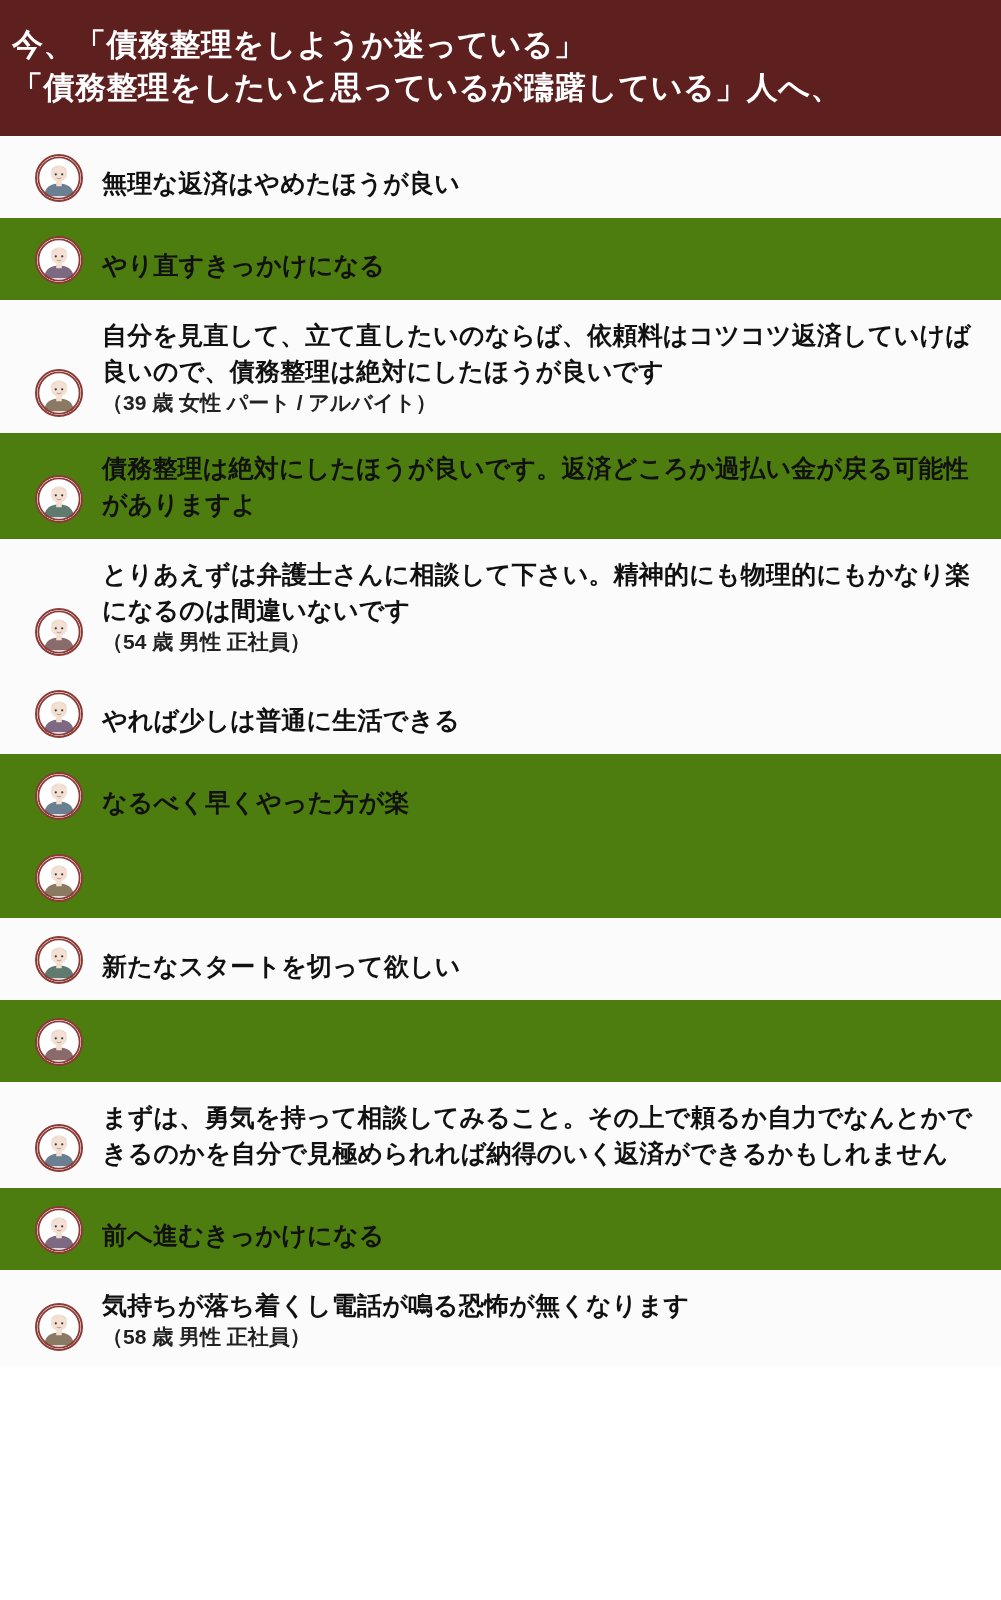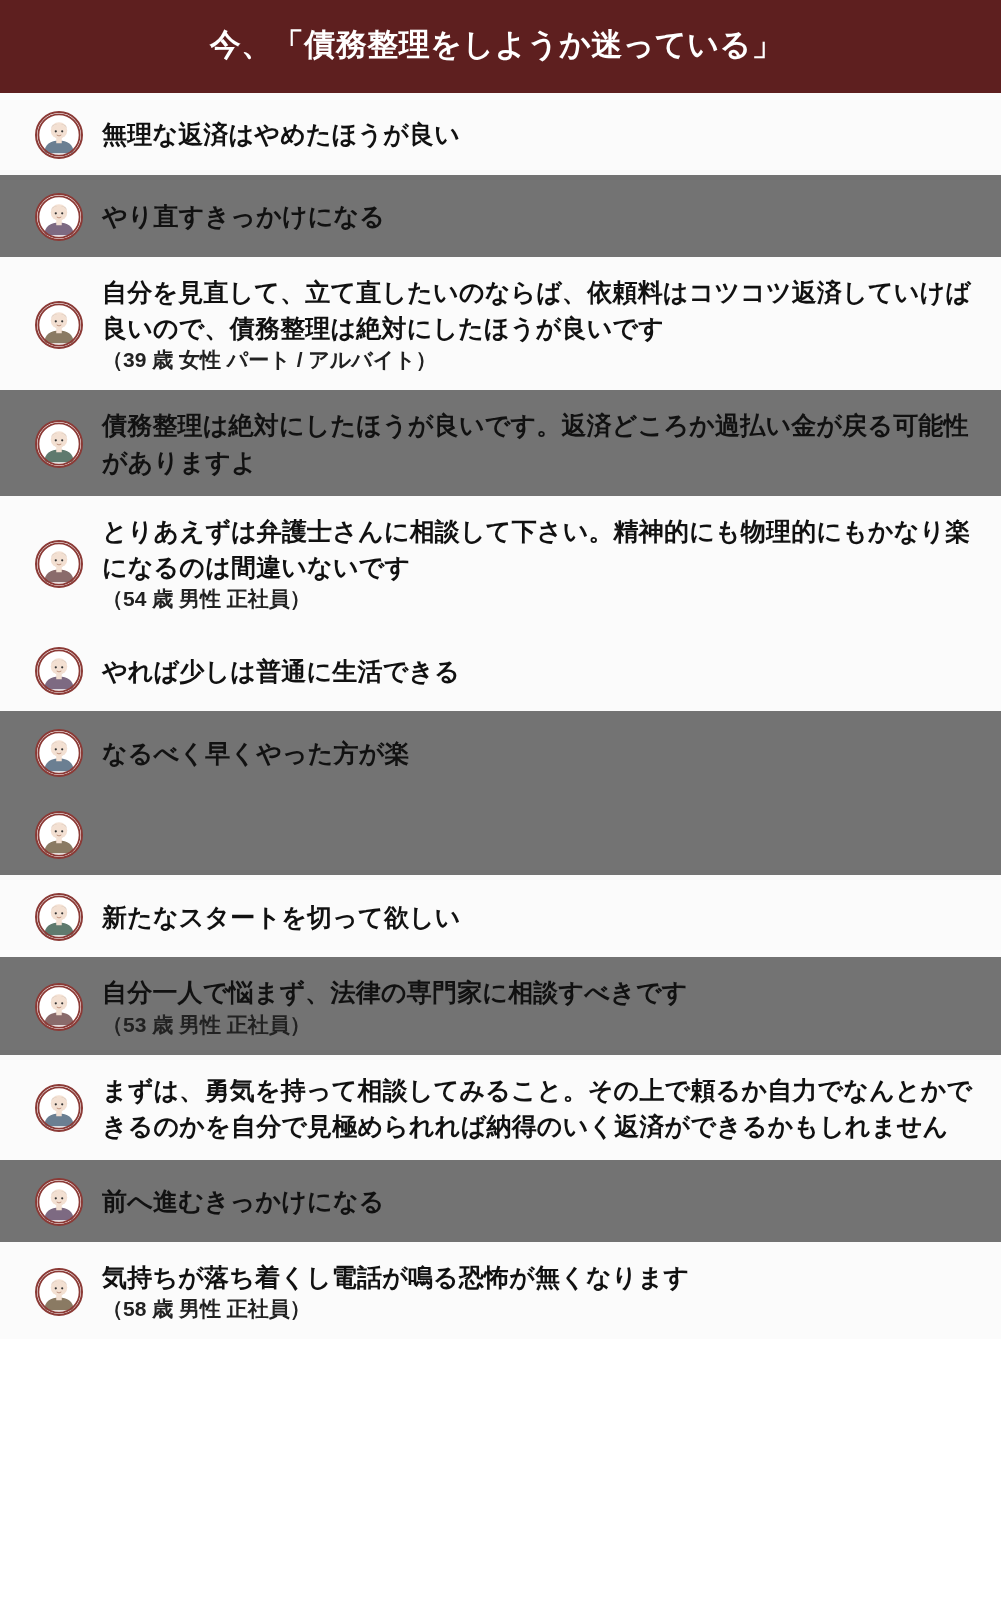--- a/index.html
+++ b/index.html
@@ -16,42 +16,42 @@
   .sheet {
     width: 1001px;
     background: #ffffff;
   }
 
   
   .header {
     background: #5e1f1f;
     color: #ffffff;
     padding: 24px 20px 26px 12px;
-    text-align: center;
+    text-align: left;
   }
   .header-line {
     font-size: 31px;
     font-weight: bold;
     line-height: 1.38;
     letter-spacing: 0.5px;
     white-space: nowrap;
   }
 
   
   .list {
     width: 100%;
   }
   .row {
     display: flex;
-    align-items: center;
+    align-items: flex-end;
     padding: 16px 20px 16px 30px;
     min-height: 66px;
   }
   .row.odd { background: #fbfbfb; }
-  .row.even { background: #737373; }
+  .row.even { background: #4d7c0f; }
 
   .avatar-cell {
     flex: 0 0 auto;
     width: 58px;
     display: flex;
     align-items: center;
     justify-content: center;
     padding-top: 2px;
   }
   .avatar {
@@ -82,20 +82,21 @@
     color: #222222;
   }
 </style>
 </head>
 <body>
 
 <div class="sheet">
 
   <div class="header">
     <div class="header-line">今、「債務整理をしようか迷っている」</div>
+    <div class="header-line">「債務整理をしたいと思っているが躊躇している」人へ、</div>
   </div>
 
   <div class="list" id="list">
       <div class="row odd">
         <div class="avatar-cell">
   <svg class="avatar" viewBox="0 0 48 48">
     <circle cx="24" cy="24" r="23" fill="#ffffff"></circle>
     <g>
       <path d="M8 44 C8 34 15 30 24 30 C33 30 40 34 40 44 Z" fill="#6b7f92"></path>
       <rect x="21" y="26" width="6" height="7" fill="#f3e0d2"></rect>
@@ -280,24 +281,20 @@
       <rect x="21" y="26" width="6" height="7" fill="#f3e0d2"></rect>
       <circle cx="24" cy="19" r="9" fill="#f3e0d2"></circle>
       <path d="M15 18 C15 10 33 10 33 18 C33 14 29 12 24 12 C19 12 15 14 15 18 Z" fill="#4a4a4a"></path>
       <circle cx="20.5" cy="20" r="1.2" fill="#333"></circle>
       <circle cx="27.5" cy="20" r="1.2" fill="#333"></circle>
       <path d="M21.5 24 Q24 26 26.5 24" stroke="#b98c78" stroke-width="1" fill="none"></path>
     </g>
     <circle cx="24" cy="24" r="22.5" fill="none" stroke="#8b3a36" stroke-width="2"></circle>
   </svg>
         </div>
-        <div class="text-cell">
-          <div class="quote">自分一人で悩まず、法律の専門家に相談すべきです</div>
-          <div class="meta-block">（53 歳 男性 正社員）</div>
-        </div>
       </div>
       <div class="row odd">
         <div class="avatar-cell">
   <svg class="avatar" viewBox="0 0 48 48">
     <circle cx="24" cy="24" r="23" fill="#ffffff"></circle>
     <g>
       <path d="M8 44 C8 34 15 30 24 30 C33 30 40 34 40 44 Z" fill="#6b7f92"></path>
       <rect x="21" y="26" width="6" height="7" fill="#f3e0d2"></rect>
       <circle cx="24" cy="19" r="9" fill="#f3e0d2"></circle>
       <path d="M15 18 C15 10 33 10 33 18 C33 14 29 12 24 12 C19 12 15 14 15 18 Z" fill="#4a4a4a"></path>

